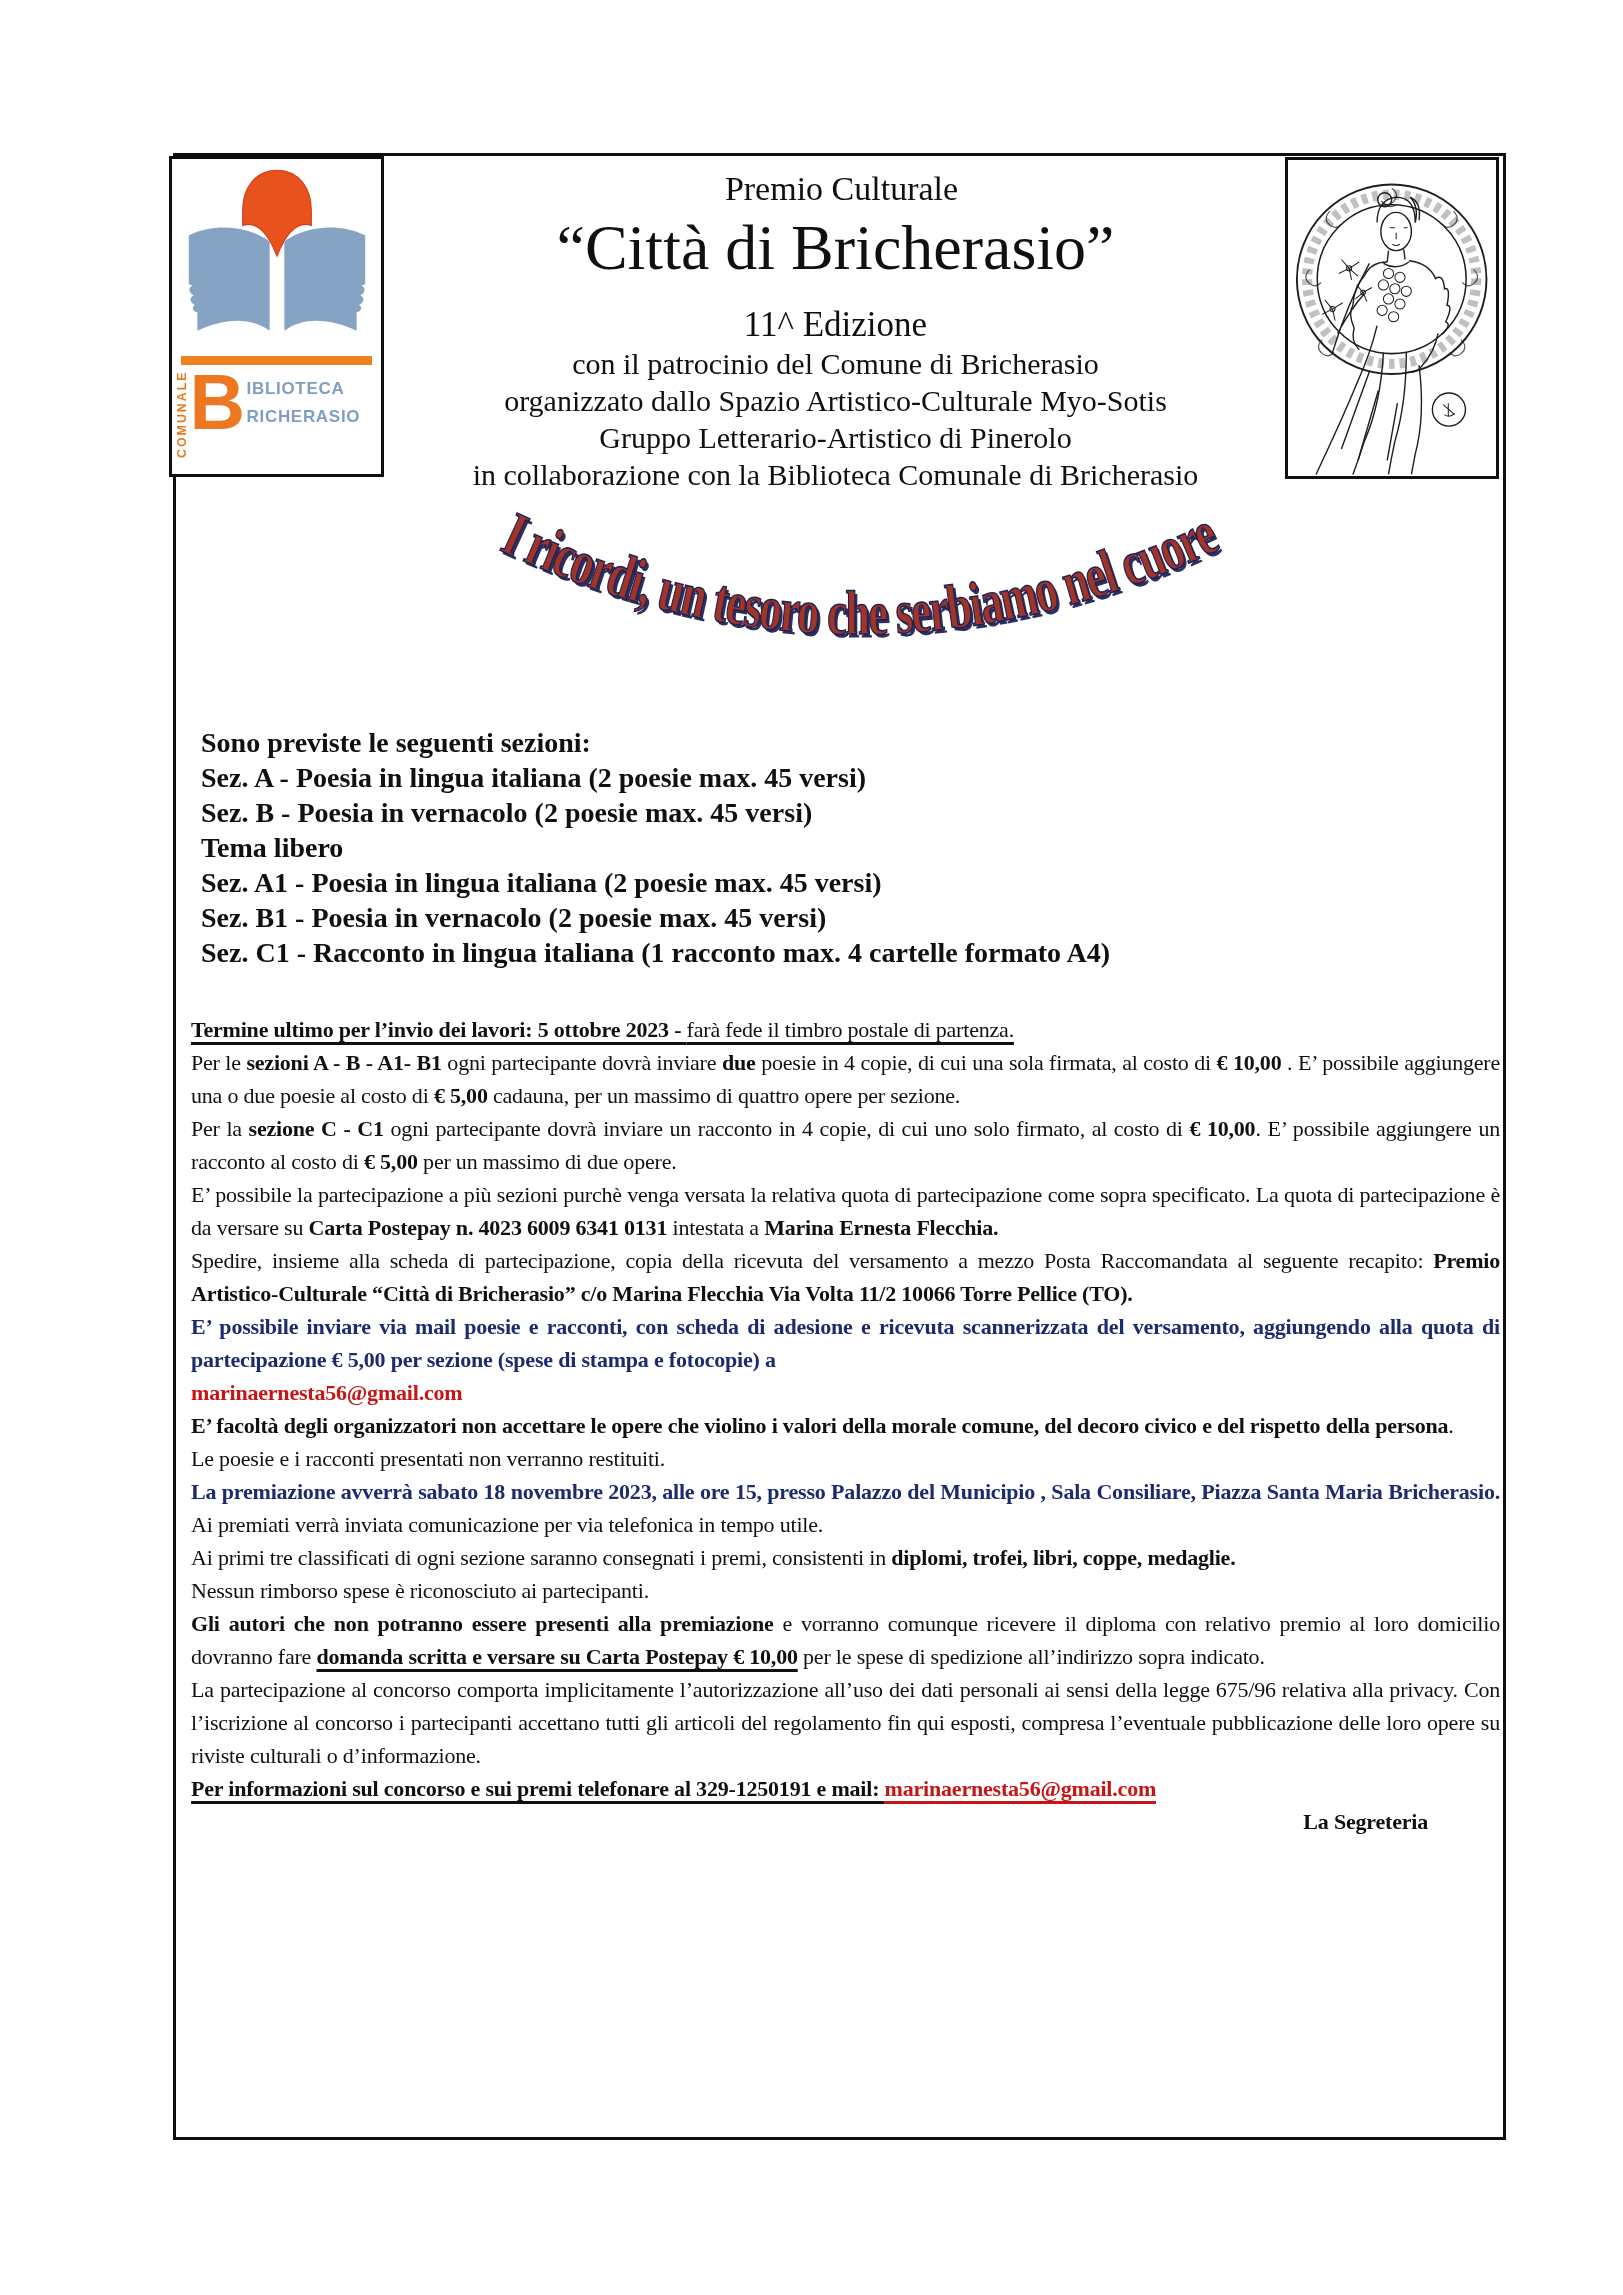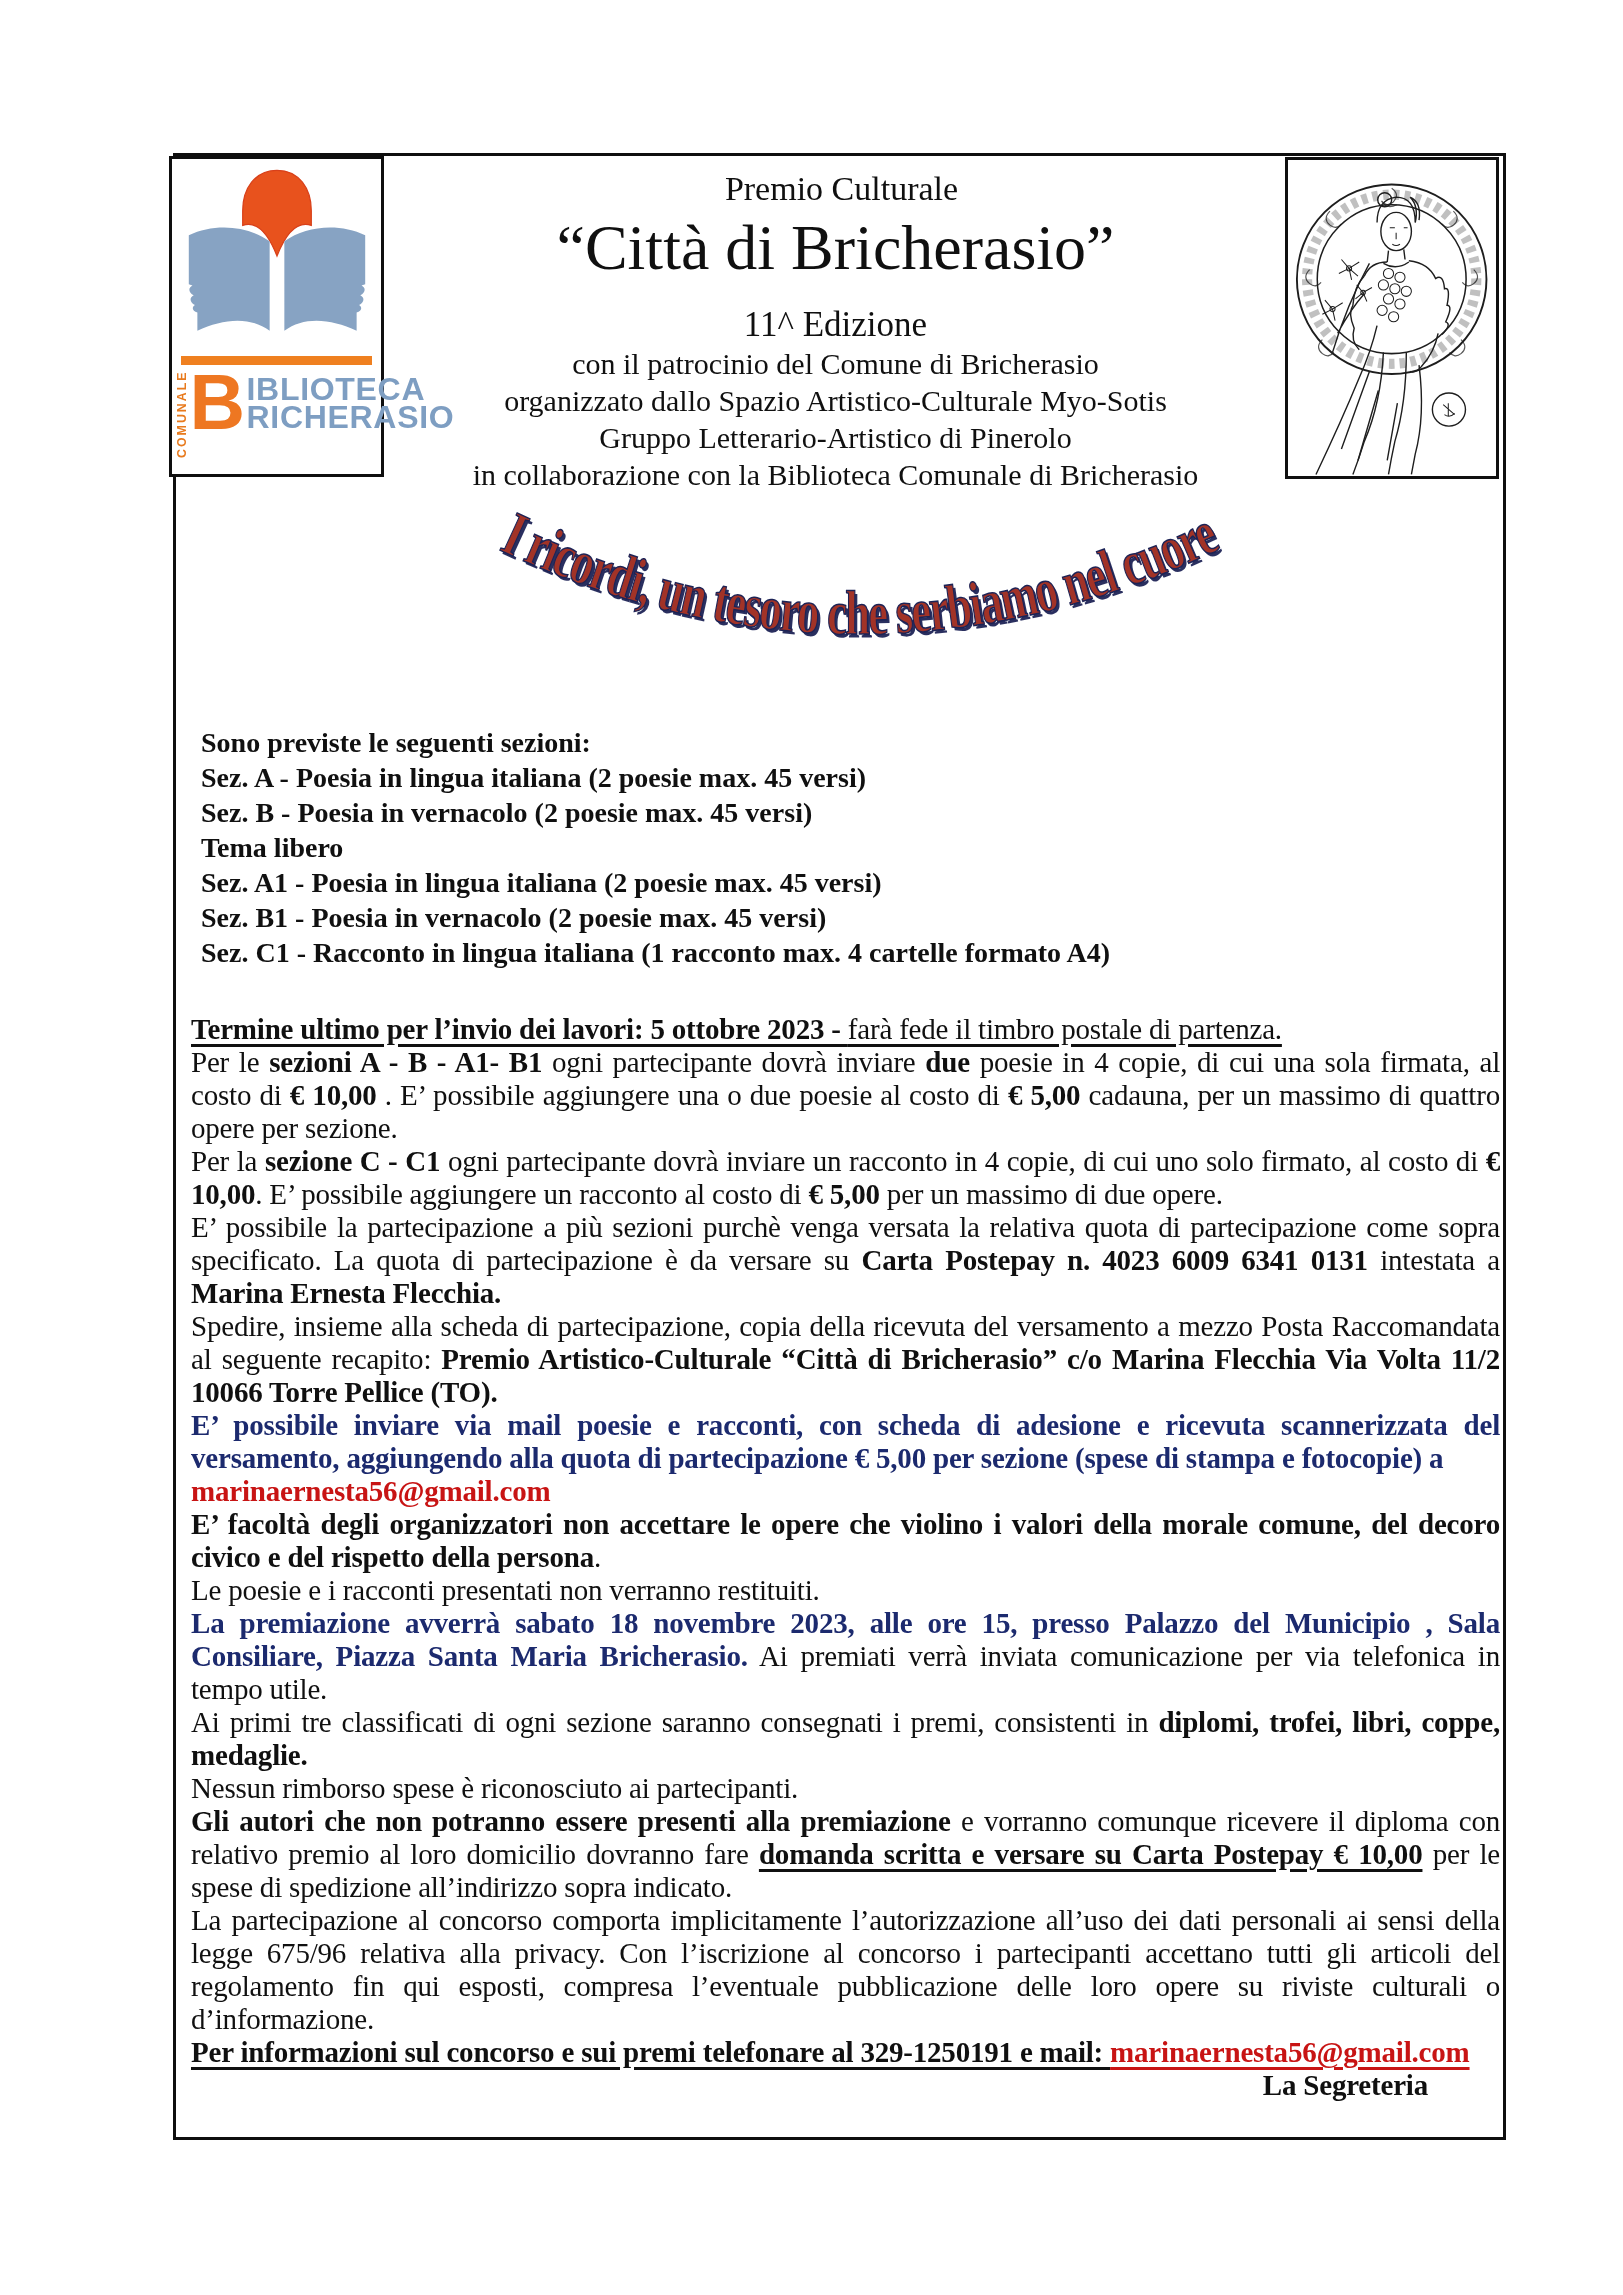--- a/index.html
+++ b/index.html
@@ -16,41 +16,41 @@
     display:flex;flex-direction:column;align-items:center;padding:3.9px 2.6px 5.2px 2.6px;}
   .logo-book{width:196px;height:191px;}
   .logo-bar{width:191px;height:8.5px;background:#ef8020;margin:2.6px 0 6.5px 0;}
   .logo-text-row{display:flex;align-items:flex-start;width:100%;}
   .logo-vertical{writing-mode:vertical-rl;transform:rotate(180deg);
     font-family:"Liberation Sans",sans-serif;font-weight:bold;font-size:12.4px;
     color:#e87a1d;letter-spacing:2px;line-height:1;margin:1.3px 0 0 1.3px;height:85px;}
   .logo-b{font-family:"Liberation Sans",sans-serif;font-weight:900;font-size:77px;
     line-height:0.82;color:#ee7722;margin:0 1.3px 0 1.3px;}
   .logo-words{font-family:"Liberation Sans",sans-serif;font-weight:800;
-    font-size:32px;line-height:28px;color:#7e9ec2;letter-spacing:0.7px;margin-top:3.9px;}
+    font-size:17px;line-height:28px;color:#7e9ec2;letter-spacing:0.7px;margin-top:3.9px;}
   
   .art-box{position:absolute;left:1285px;top:157px;width:214px;height:322px;
     border:3.3px solid #101010;box-sizing:border-box;background:#fff;z-index:3;}
   .art-box svg{width:100%;height:100%;}
   
   .header-block{position:absolute;left:384px;top:169px;width:903px;text-align:center;z-index:2;}
   .kicker{font-size:34px;line-height:39px;padding-left:12px;}
   .doc-title{font-size:64px;line-height:71px;margin-top:3.9px;}
   .edition{font-size:35px;line-height:41px;margin-top:21px;}
   .hsub{font-size:30px;line-height:37px;}
   
   .wordart{position:absolute;left:478px;top:481px;width:792px;height:209px;z-index:2;}
   .wordart svg{width:100%;height:100%;}
   .wordart text{font-family:"Liberation Serif",serif;font-weight:bold;font-size:96px;letter-spacing:-3px;}
   
   .sections{position:absolute;left:201px;top:725px;width:1306px;
     font-weight:bold;font-size:28px;line-height:35px;z-index:2;}
   
   .bodytext{position:absolute;left:191px;top:1013px;width:1309px;
-    font-size:29px;line-height:33px;text-align:justify;letter-spacing:-0.2px;z-index:2;}
+    font-size:22px;line-height:33px;text-align:justify;letter-spacing:-0.2px;z-index:2;}
   .bodytext p{margin:0;}
   .b{font-weight:bold;}
   .u{text-decoration:underline;text-decoration-thickness:2.6px;text-underline-offset:5.2px;}
   .blue{color:#1c2a6e;}
   .red{color:#c81414;}
   .align-right{text-align:right;padding-right:72px;}
 </style>
 </head>
 <body>
 

